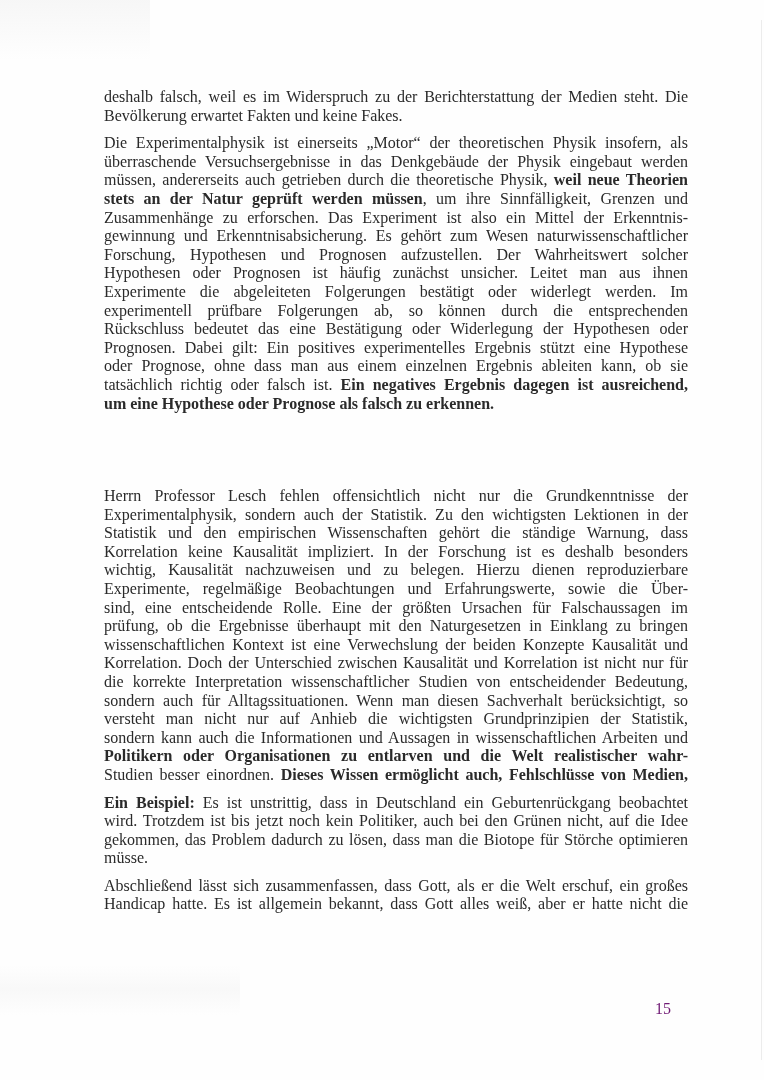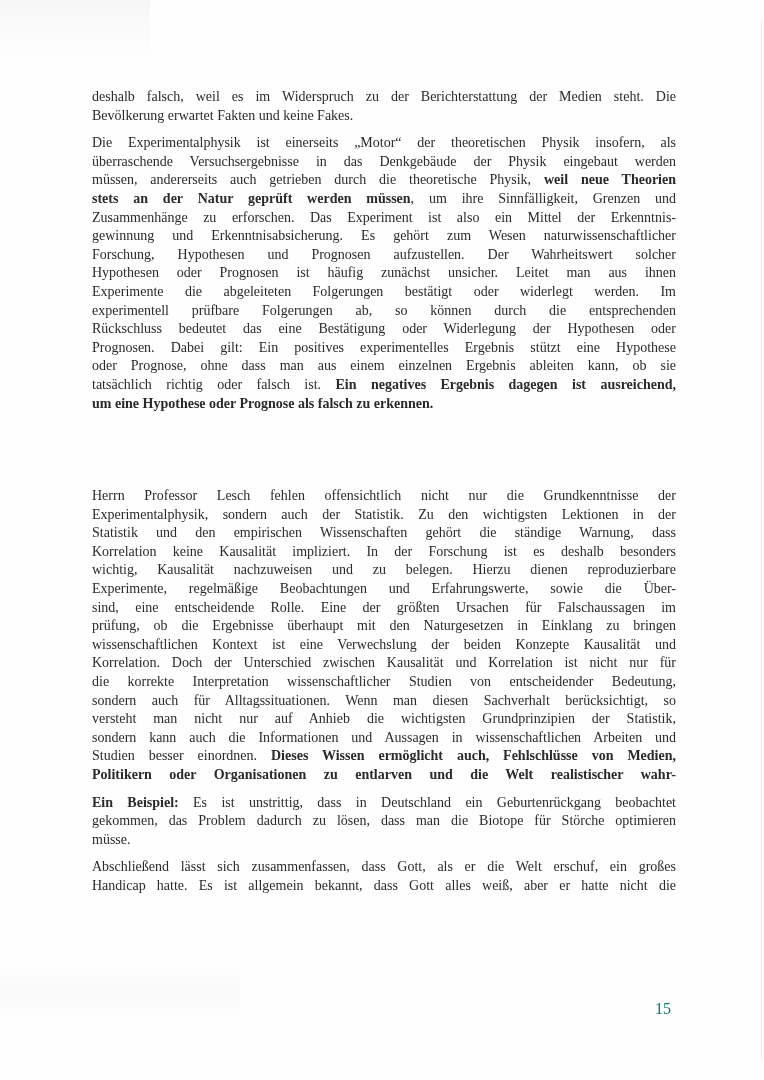--- a/index.html
+++ b/index.html
@@ -37,23 +37,23 @@
     }
     .scan-shade-bl {
       position: absolute;
       left: 0; top: 965px;
       width: 240px; height: 50px;
       background: linear-gradient(180deg, rgba(245,245,245,0), #f5f5f5, rgba(255,255,255,0));
       opacity: 0.6;
     }
     .text-block {
       position: absolute;
-      left: 92px;
+      left: 104px;
       width: 584px;
-      font-size: 14px;
+      font-size: 16px;
       line-height: 18.6px;
     }
     .para {
       margin: 0 0 9px 0;
     }
     .line {
       display: block;
       text-align: justify;
       text-align-last: justify;
       white-space: nowrap;
@@ -65,21 +65,21 @@
     .line b {
       font-weight: bold;
     }
     #block1 { top: 88px; }
     #block2 { top: 487px; }
     .page-number {
       position: absolute;
       left: 655px;
       top: 1000px;
       font-size: 16px;
-      color: #0f766e;
+      color: #701a75;
       font-family: Liberation Serif, serif;
     }
   </style>
 </head>
 <body>
 
 <div class="page">
   <div class="scan-shade-tl"></div>
   <div class="scan-shade-bl"></div>
   <div class="scan-edge-right"></div>
@@ -116,25 +116,26 @@
         <span class="line"><span>wichtig, Kausalität nachzuweisen und zu belegen. Hierzu dienen reproduzierbare</span></span>
         <span class="line"><span>Experimente, regelmäßige Beobachtungen und Erfahrungswerte, sowie die Über-</span></span>
         <span class="line"><span>sind, eine entscheidende Rolle. Eine der größten Ursachen für Falschaussagen im</span></span>
         <span class="line"><span>prüfung, ob die Ergebnisse überhaupt mit den Naturgesetzen in Einklang zu bringen</span></span>
         <span class="line"><span>wissenschaftlichen Kontext ist eine Verwechslung der beiden Konzepte Kausalität und</span></span>
         <span class="line"><span>Korrelation. Doch der Unterschied zwischen Kausalität und Korrelation ist nicht nur für</span></span>
         <span class="line"><span>die korrekte Interpretation wissenschaftlicher Studien von entscheidender Bedeutung,</span></span>
         <span class="line"><span>sondern auch für Alltagssituationen. Wenn man diesen Sachverhalt berücksichtigt, so</span></span>
         <span class="line"><span>versteht man nicht nur auf Anhieb die wichtigsten Grundprinzipien der Statistik,</span></span>
         <span class="line"><span>sondern kann auch die Informationen und Aussagen in wissenschaftlichen Arbeiten und</span></span>
+        <span class="line"><b>Politikern oder Organisationen zu entlarven und die Welt realistischer wahr-</b></span>
         <span class="line"><span>Studien besser einordnen. </span><b>Dieses Wissen ermöglicht auch, Fehlschlüsse von Medien,</b></span>
-        <span class="line"><b>Politikern oder Organisationen zu entlarven und die Welt realistischer wahr-</b></span>
       </p>
       <p class="para">
         <span class="line"><b>Ein Beispiel:</b><span> Es ist unstrittig, dass in Deutschland ein Geburtenrückgang beobachtet</span></span>
+        <span class="line"><span>wird. Trotzdem ist bis jetzt noch kein Politiker, auch bei den Grünen nicht, auf die Idee</span></span>
         <span class="line"><span>gekommen, das Problem dadurch zu lösen, dass man die Biotope für Störche optimieren</span></span>
         <span class="line last"><span>müsse.</span></span>
       </p>
       <p class="para">
         <span class="line"><span>Abschließend lässt sich zusammenfassen, dass Gott, als er die Welt erschuf, ein großes</span></span>
         <span class="line"><span>Handicap hatte. Es ist allgemein bekannt, dass Gott alles weiß, aber er hatte nicht die</span></span>
       </p>
     </div>
 
   <div class="page-number">15</div>

